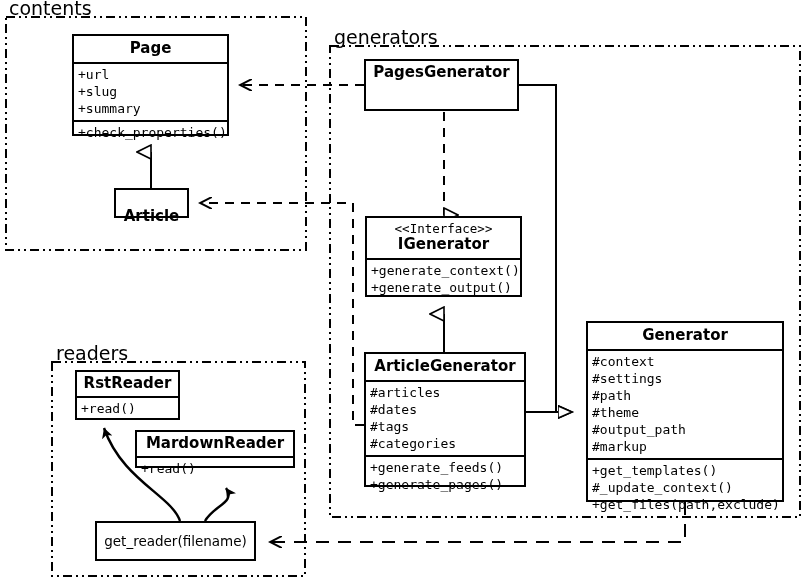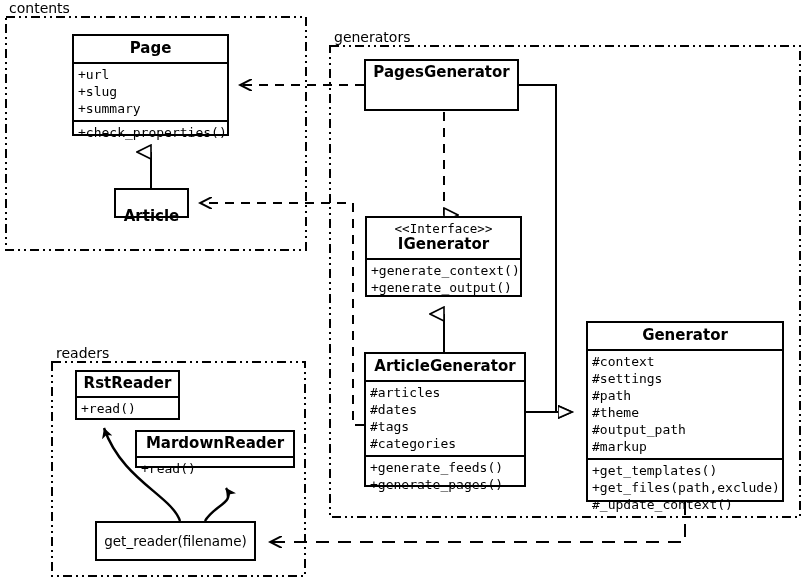--- a/index.html
+++ b/index.html
@@ -20,21 +20,21 @@
   #svg-layer {
     position: absolute;
     left: 0;
     top: 0;
     width: 803px;
     height: 579px;
   }
   .package-label {
     position: absolute;
     font-family: "DejaVu Sans", sans-serif;
-    font-size: 14px;
+    font-size: 19px;
     color: #000;
     background: #ffffff;
     padding: 0 3px;
     white-space: nowrap;
     line-height: 16px;
   }
 
   
   .uml-class {
     position: absolute;
@@ -199,22 +199,22 @@
     <div class="uml-compartment">
       <div class="uml-row">#context</div>
       <div class="uml-row">#settings</div>
       <div class="uml-row">#path</div>
       <div class="uml-row">#theme</div>
       <div class="uml-row">#output_path</div>
       <div class="uml-row">#markup</div>
     </div>
     <div class="uml-compartment">
       <div class="uml-row">+get_templates()</div>
+      <div class="uml-row">#_update_context()</div>
       <div class="uml-row">+get_files(path,exclude)</div>
-      <div class="uml-row">#_update_context()</div>
     </div>
   </div>
 
   <div class="uml-class" style="left:75px; top:370px; width:105px; height:50px;">
     <div class="uml-name" style="padding:3px 6px 4px 6px;">RstReader</div>
     <div class="uml-compartment">
       <div class="uml-row">+read()</div>
     </div>
   </div>
 

